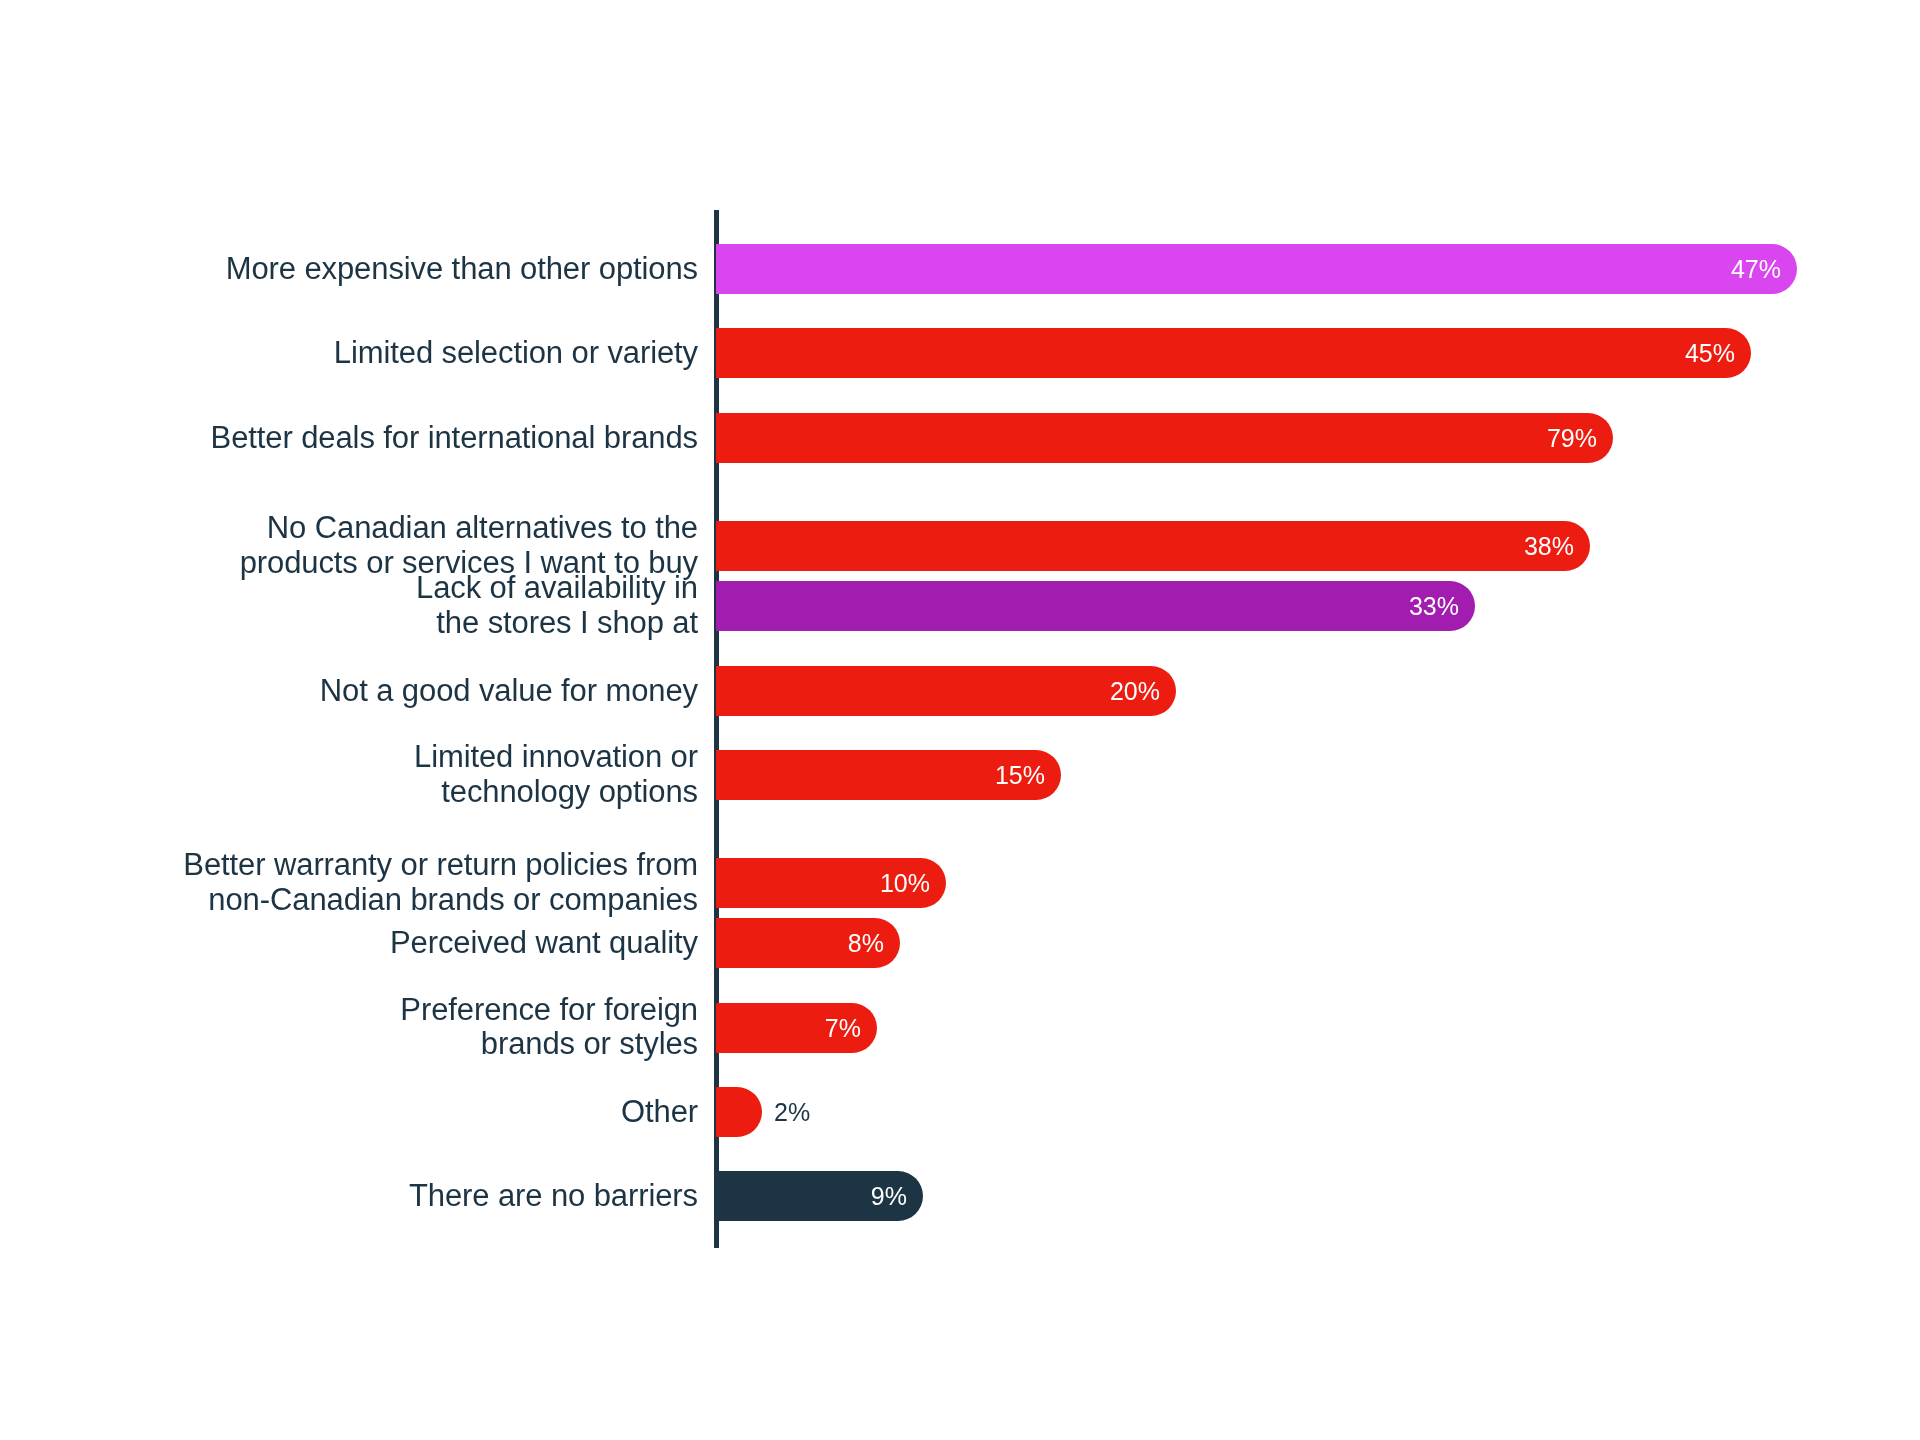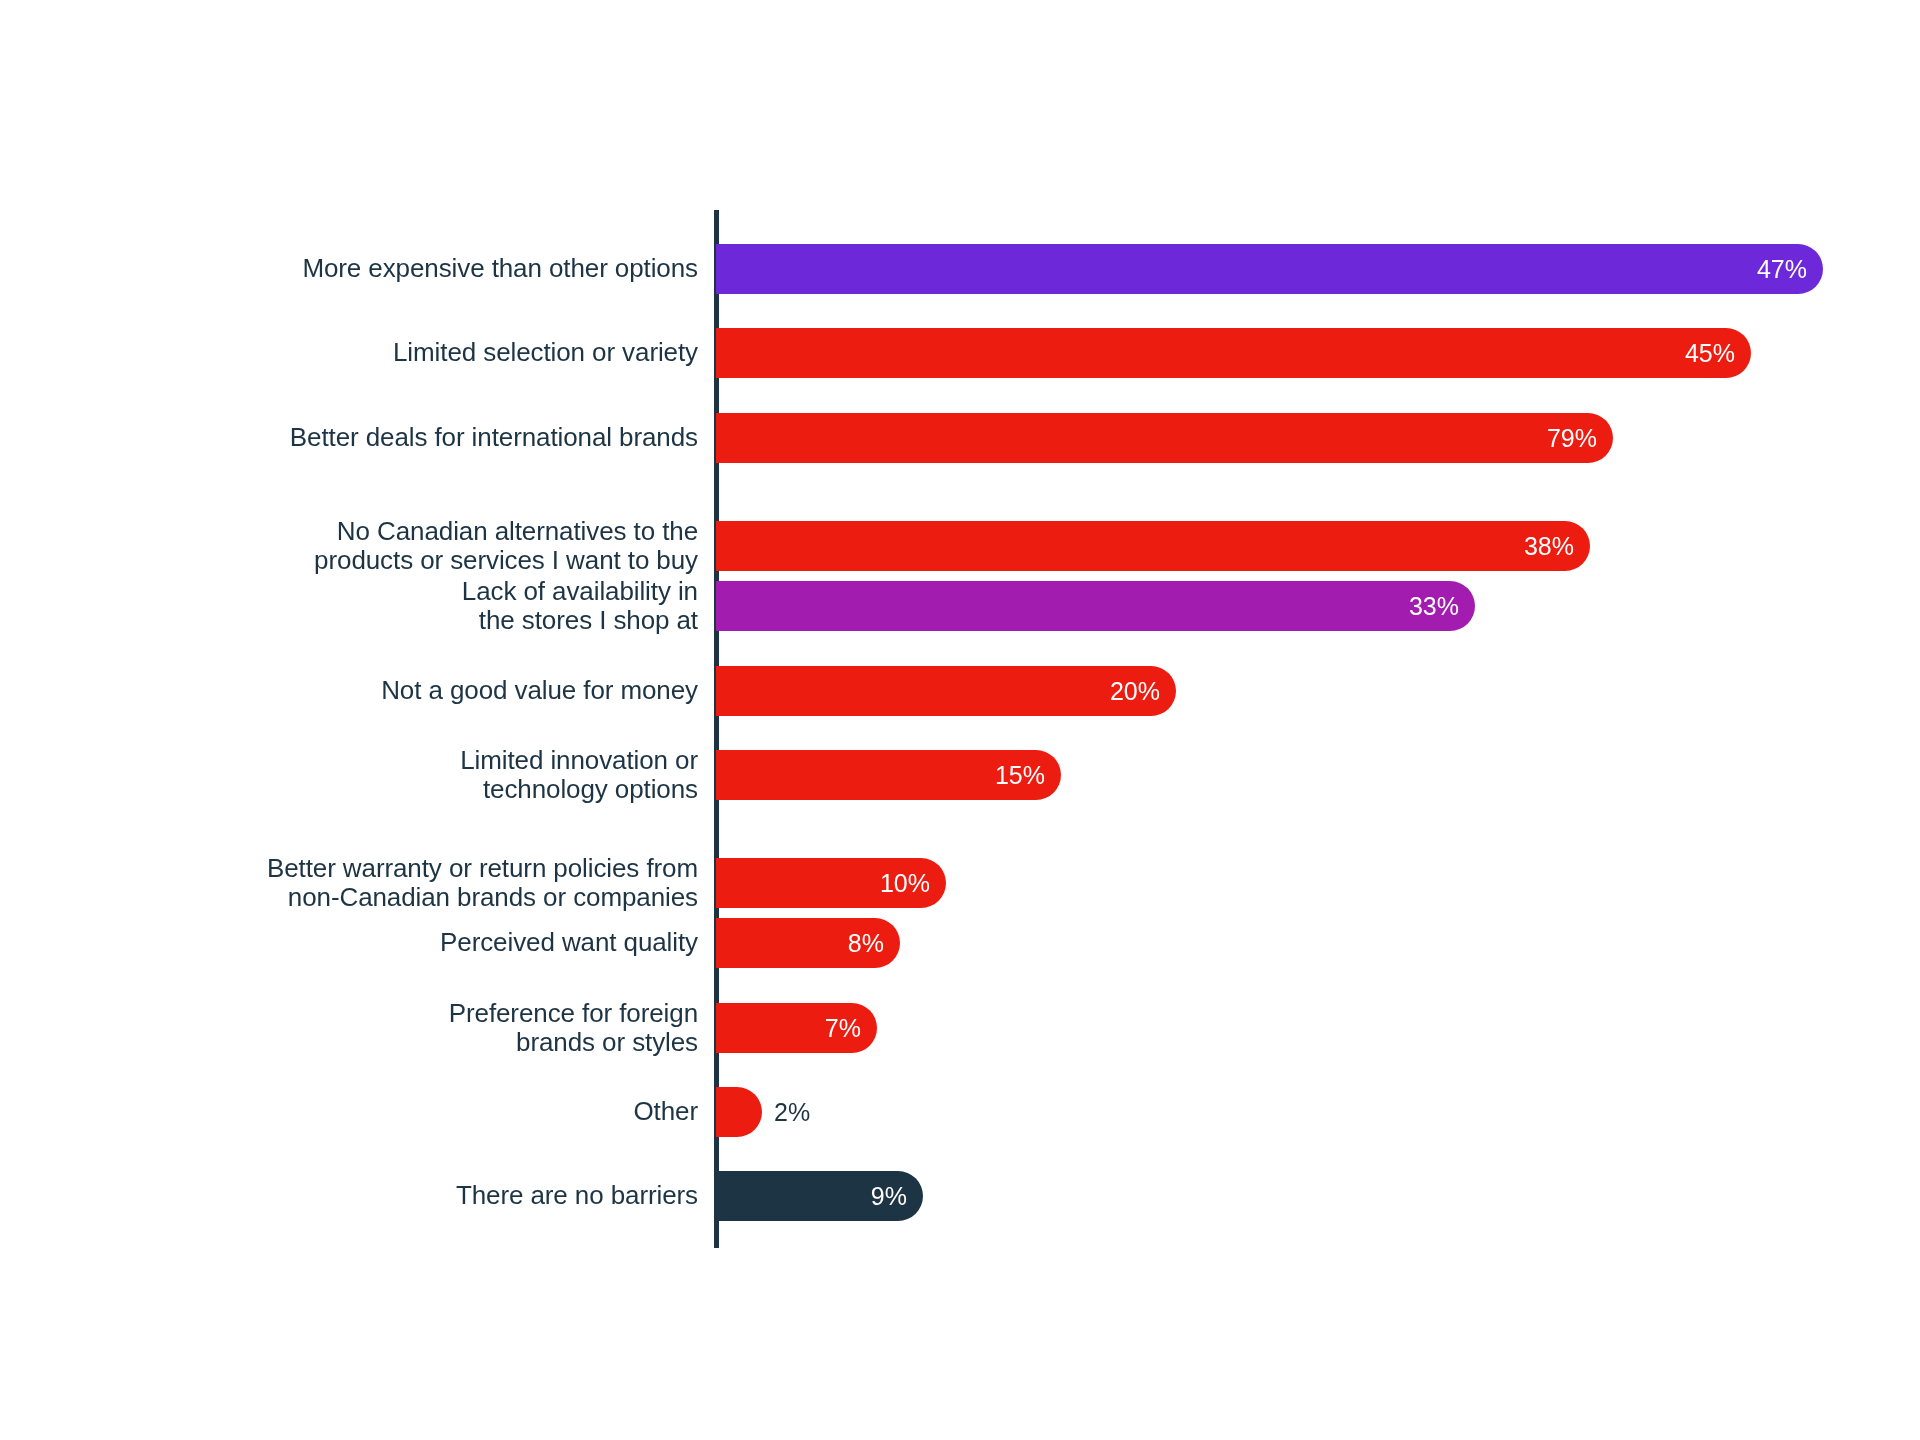--- a/index.html
+++ b/index.html
@@ -46,21 +46,21 @@
     height: 50px;
   }
 
   .cat-label {
     position: absolute;
     right: 1222px;           
     top: 50%;
     transform: translateY(-50%);
     text-align: right;
     color: #1d3444;
-    font-size: 26px;
+    font-size: 31px;
     line-height: 1.12;
     letter-spacing: -0.1px;
     white-space: pre-line;
     font-family: "Liberation Sans", sans-serif;
   }
 
   .bar-track {
     position: absolute;
     left: 716px;
     top: 0;
@@ -103,21 +103,21 @@
 </head>
 <body>
 
 <div id="chart-root">
   <div id="plot-area">
     <div id="axis-line"></div>
     <div id="bars-container">
         <div class="bar-row" style="top: 244px;">
           <div class="cat-label">More expensive than other options</div>
           <div class="bar-track" style="width: 1221px;">
-            <div class="bar-shape" style="width: 1081px; background: #6d28d9; padding-left: 26px;">
+            <div class="bar-shape" style="width: 1081px; background: #d946ef;">
               <span class="value-inside">47%</span>
             </div>
           </div>
         </div>
         <div class="bar-row" style="top: 328.3px;">
           <div class="cat-label">Limited selection or variety</div>
           <div class="bar-track" style="width: 1175px;">
             <div class="bar-shape" style="width: 1035px; background: rgb(237, 28, 17);">
               <span class="value-inside">45%</span>
             </div>

